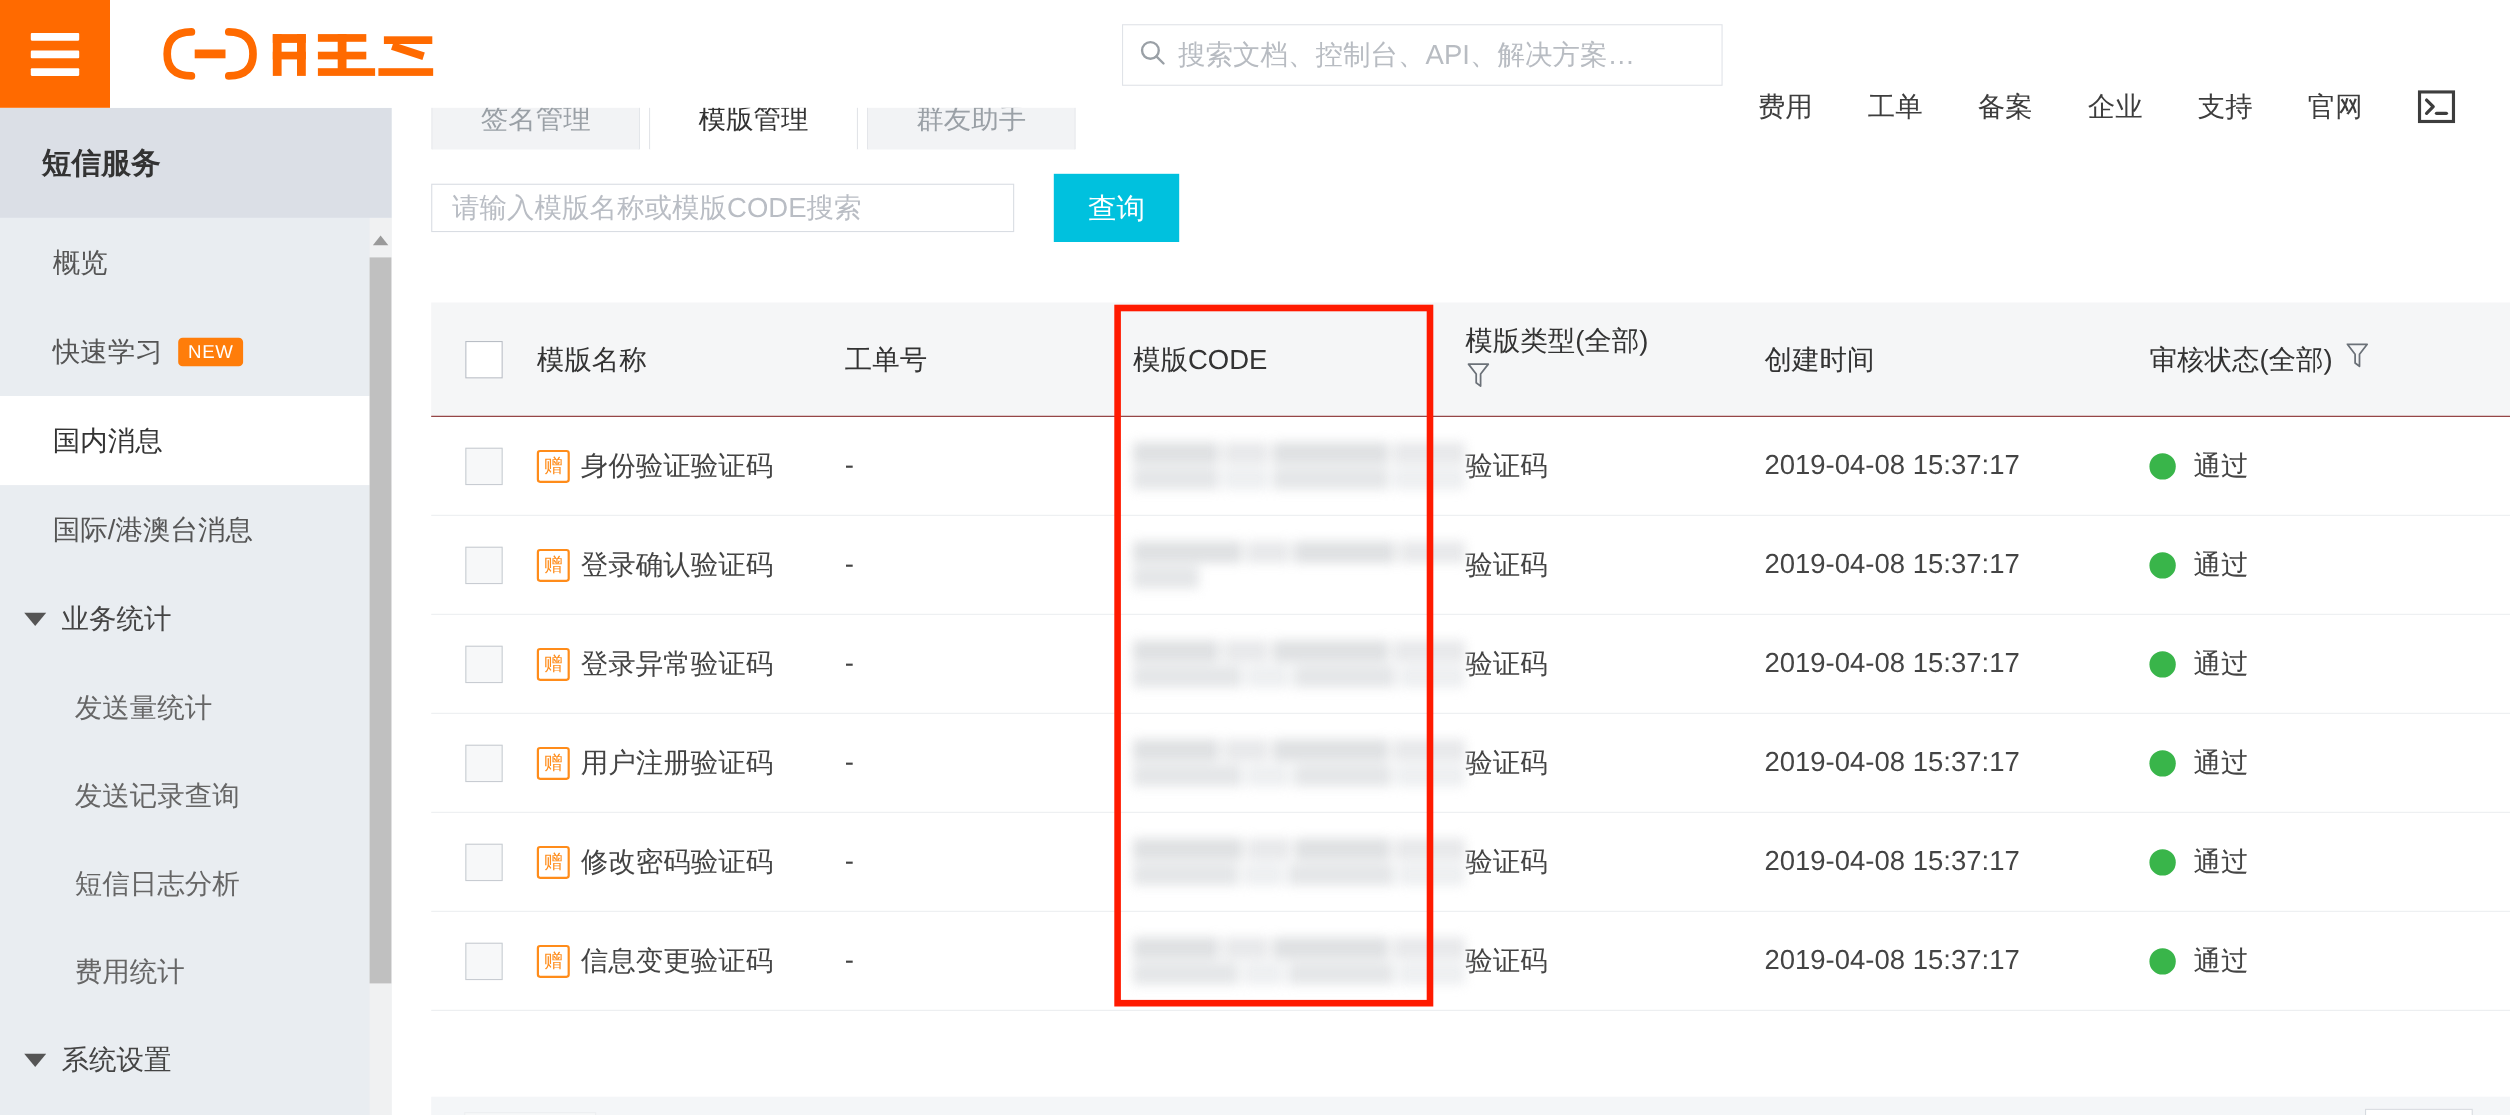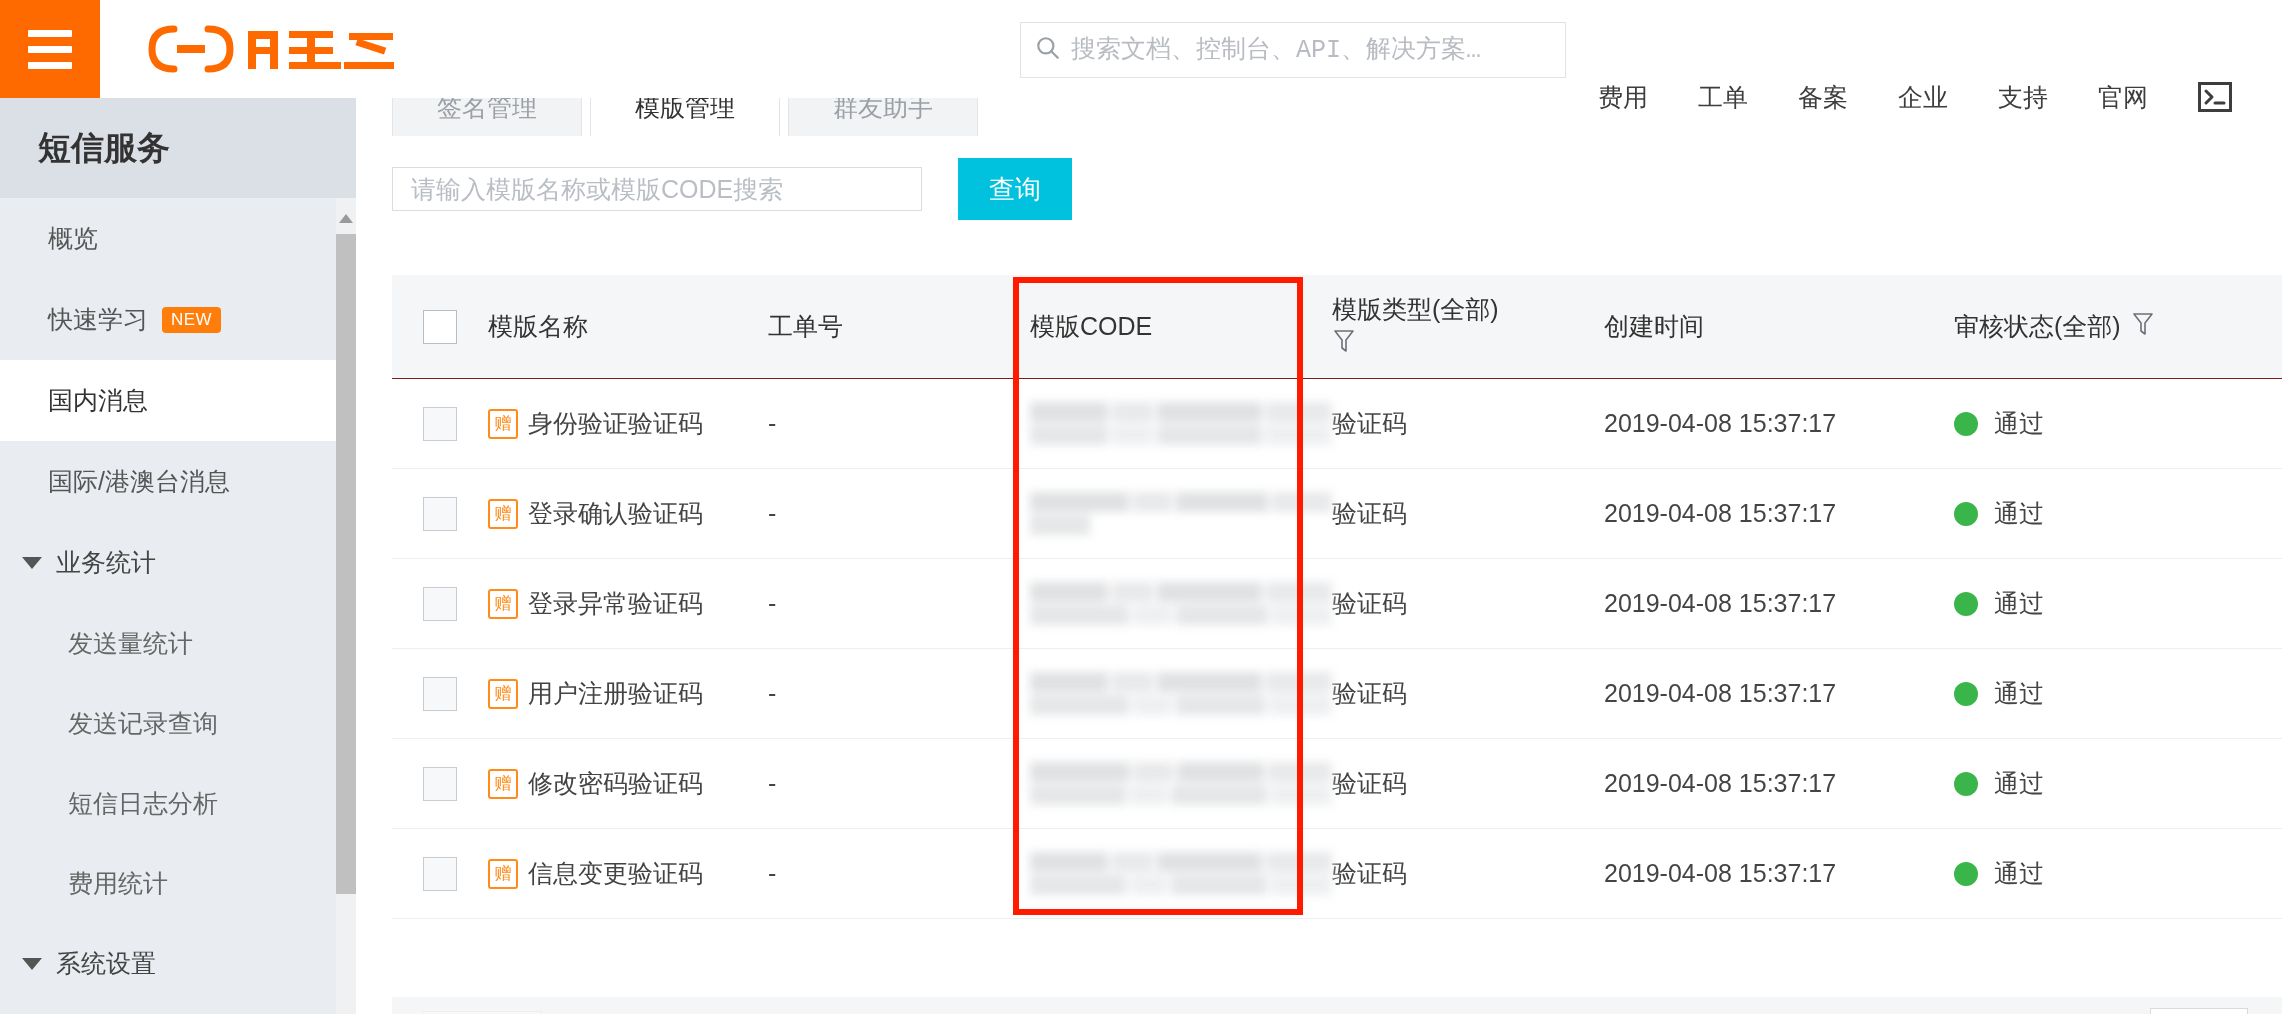--- a/index.html
+++ b/index.html
@@ -27,21 +27,21 @@
 
   .search-wrap {
     position: absolute; left: 1020px; top: 22px;
     width: 546px; height: 56px;
     border: 1px solid #e0e3e8; background: #fff;
     display: flex; align-items: center; padding: 0 14px;
   }
   .search-icon { flex: 0 0 auto; margin-right: 10px; }
   .search-input {
     border: 0; outline: none; width: 100%; height: 100%;
-    font-size: 25px; color: #555; font-family: Liberation Mono, monospace;
+    font-size: 25px; color: #555; font-family: Liberation Sans, sans-serif;
     background: transparent;
   }
   .search-input::placeholder { color: #b8bcc2; }
 
   .topnav {
     position: absolute; right: 26px; top: 0; height: 98px;
     display: flex; align-items: center; gap: 0; margin-top: 48px;
   }
   .topnav a {
     font-size: 25px; color: #3d3d3d; text-decoration: none;
@@ -49,21 +49,21 @@
   }
   .term-icon { padding: 0 24px 0 25px; display: flex; align-items: center; cursor: pointer; }
 
   
   .sidebar {
     position: absolute; left: 0; top: 98px; width: 356px; height: 916px;
     background: #e9edf1; z-index: 20;
   }
   .side-title {
     height: 100px; background: #dbdfe6; display: flex; align-items: center;
-    padding-left: 38px; font-size: 33px; font-weight: bold; color: #333;
+    padding-left: 38px; font-size: 27px; font-weight: bold; color: #333;
   }
   .side-scroll {
     position: relative; height: 816px; overflow: hidden;
   }
   .side-item {
     height: 81px; display: flex; align-items: center;
     padding-left: 48px; font-size: 25px; color: #555; cursor: pointer;
     position: relative;
   }
   .side-item.active { background: #fff; color: #333; }

